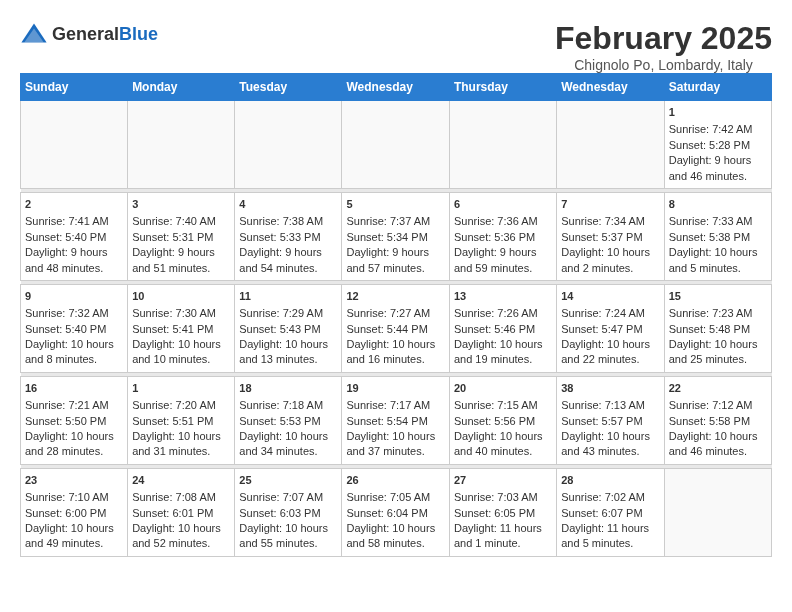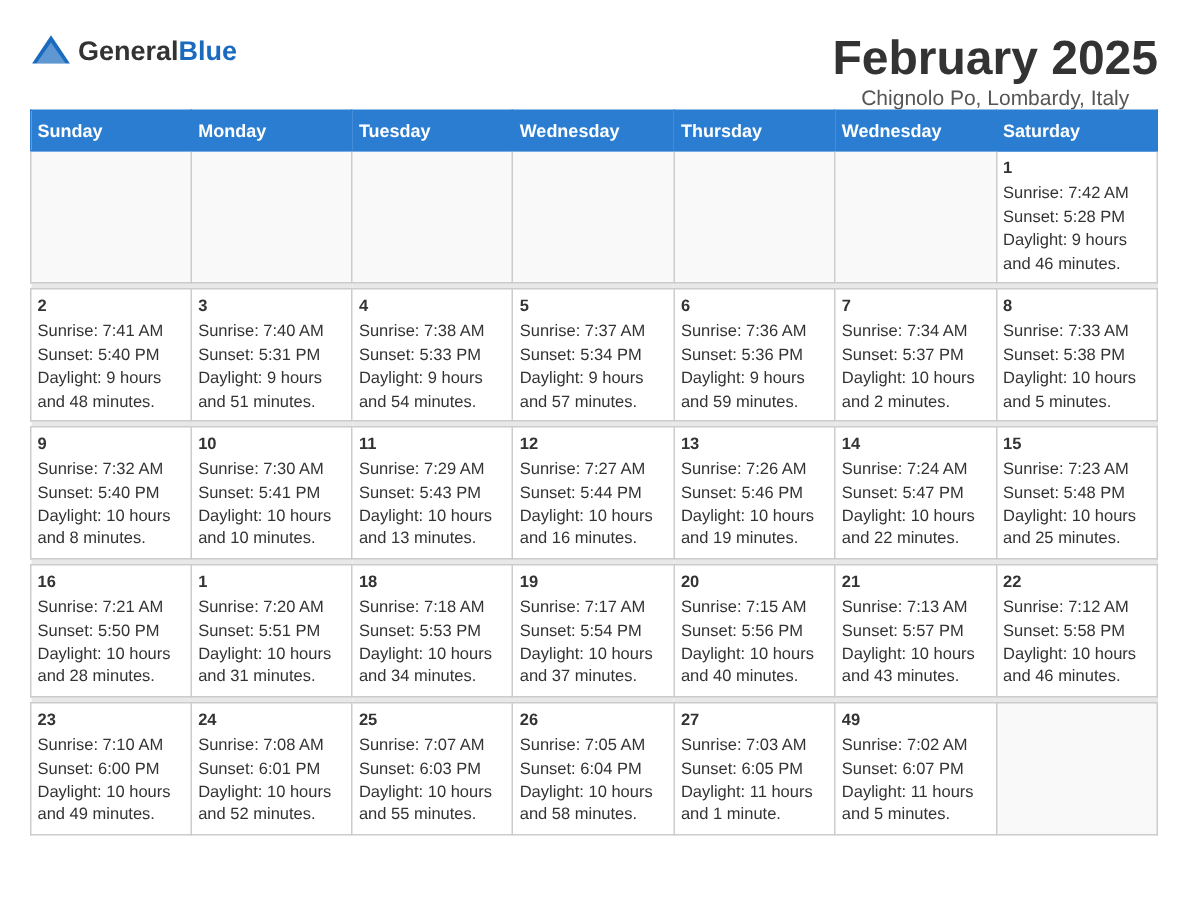--- a/index.html
+++ b/index.html
@@ -278,21 +278,21 @@
 Sunset: 5:54 PM
 Daylight: 10 hours and 37 minutes.</div>
         </td>
         <td>
           <span class="day-number">20</span>
           <div class="day-info">Sunrise: 7:15 AM
 Sunset: 5:56 PM
 Daylight: 10 hours and 40 minutes.</div>
         </td>
         <td>
-          <span class="day-number">21</span>
+          <span class="day-number">38</span>
           <div class="day-info">Sunrise: 7:13 AM
 Sunset: 5:57 PM
 Daylight: 10 hours and 43 minutes.</div>
         </td>
         <td>
           <span class="day-number">22</span>
           <div class="day-info">Sunrise: 7:12 AM
 Sunset: 5:58 PM
 Daylight: 10 hours and 46 minutes.</div>
         </td>
@@ -331,21 +331,21 @@
 Sunset: 6:04 PM
 Daylight: 10 hours and 58 minutes.</div>
         </td>
         <td>
           <span class="day-number">27</span>
           <div class="day-info">Sunrise: 7:03 AM
 Sunset: 6:05 PM
 Daylight: 11 hours and 1 minute.</div>
         </td>
         <td>
-          <span class="day-number">49</span>
+          <span class="day-number">28</span>
           <div class="day-info">Sunrise: 7:02 AM
 Sunset: 6:07 PM
 Daylight: 11 hours and 5 minutes.</div>
         </td>
         <td class="empty"></td>
       </tr>
     </tbody>
 </table>
 
 </body></html>

